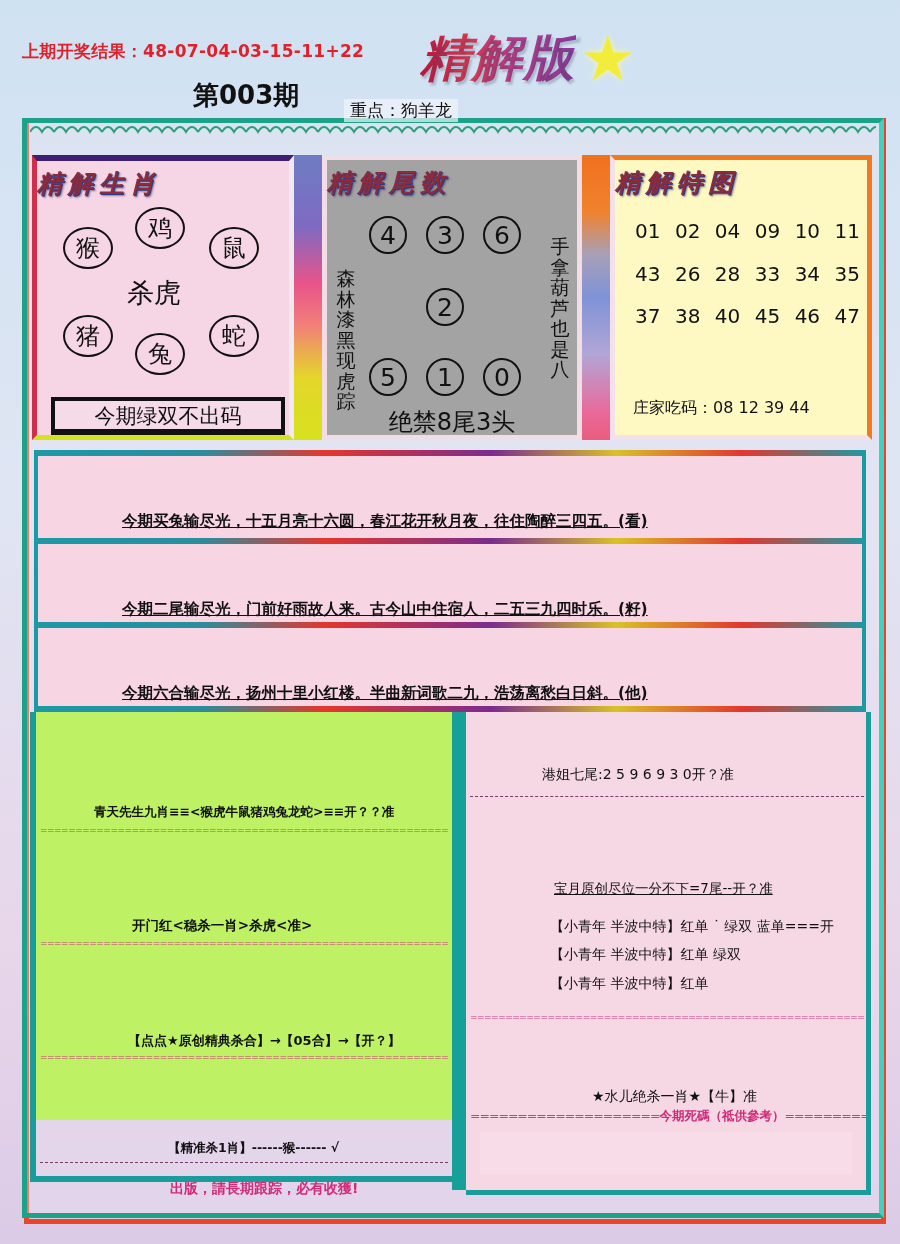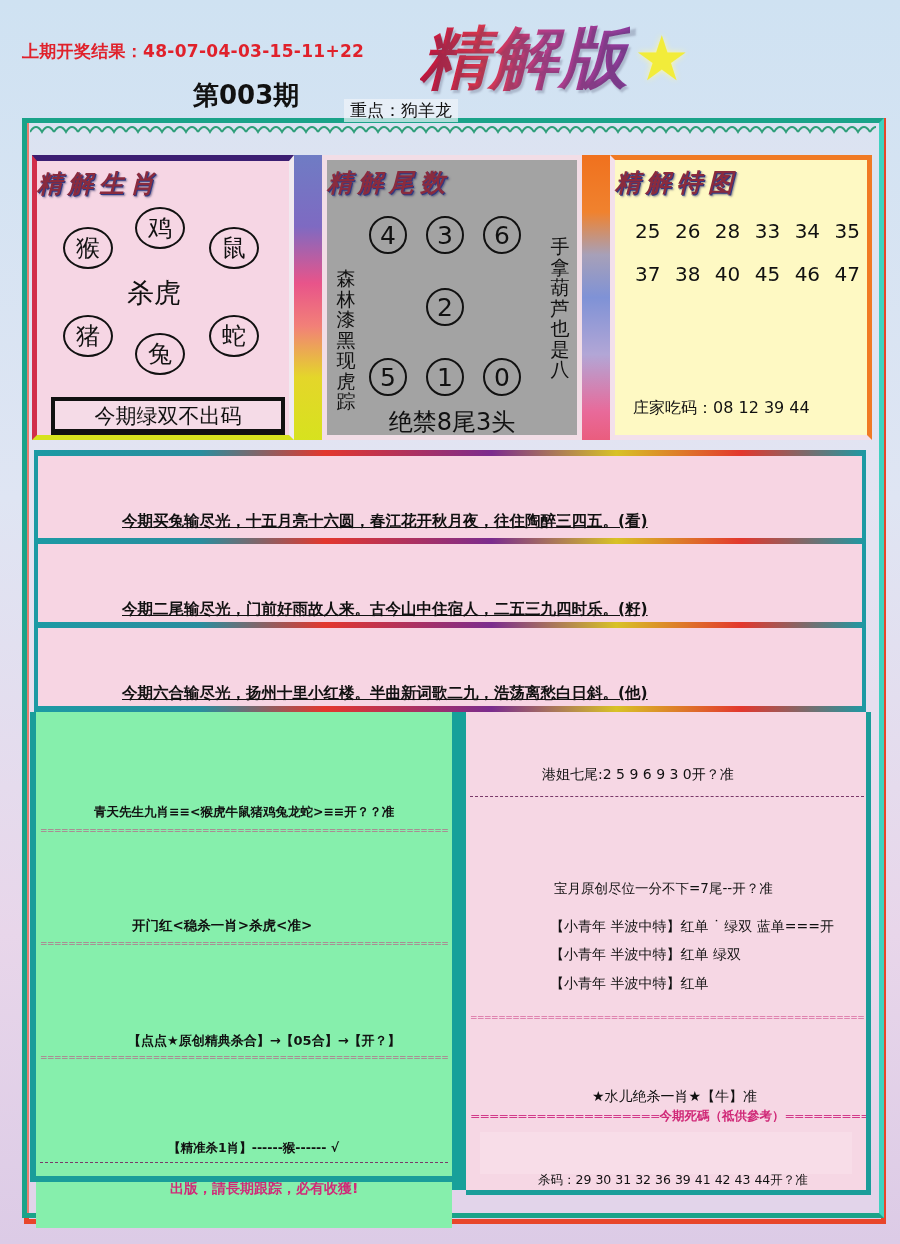--- a/index.html
+++ b/index.html
@@ -10,21 +10,21 @@
     position: relative; color: #111;
   }
   .abs { position: absolute; }
 
   
   .last-result { left: 22px; top: 40px; color: #e0212b; font-size: 17px; font-weight: bold; letter-spacing: 0.3px; }
   .issue { left: 193px; top: 78px; font-size: 26px; font-weight: bold; color: #111; }
   .focus { left: 344px; top: 99px; font-size: 17px; color: #111; background: rgba(240,244,250,0.7); padding: 0 6px; }
   .logo-wrap { left: 420px; top: 18px; height: 80px; width: 310px; display: flex; align-items: center; }
   .logo-text {
-    font-size: 68px; font-weight: bold; font-style: italic; letter-spacing: 2px;
+    font-size: 50px; font-weight: bold; font-style: italic; letter-spacing: 2px;
     background: linear-gradient(90deg, #c0143c 0%, #d9384f 30%, #b63d8a 60%, #8a3b9c 100%);
     -webkit-background-clip: text; background-clip: text; color: transparent;
     text-shadow: 2px 3px 2px rgba(60,60,90,0.25);
   }
   .logo-star { font-size: 62px; color: #f2ec3a; margin-left: 4px; text-shadow: 0 0 6px #fff7a0; }
 
   
   .frame-red { left: 24px; top: 118px; width: 862px; height: 1106px; border: 5px solid #e8462a; border-top: none; }
   .frame-teal { left: 22px; top: 118px; width: 862px; height: 1100px; border: 5px solid #1aa389; background: rgba(235,226,240,0.35); }
   .frame-teal.r { border-right-color: #3fd2c0; }
@@ -60,21 +60,21 @@
   .grid-row { display: flex; justify-content: space-between; height: 42.5px; align-items: center; font-size: 20px; }
   .banker { position: absolute; left: 18px; top: 238px; font-size: 16px; }
 
   
   .verse { left: 34px; width: 832px; height: 82px; background: #f7d5e3; border-left: 4px solid #1c9aa4; border-right: 4px solid #1c9aa4; }
   .verse .txt { position: absolute; left: 84px; bottom: 6px; font-size: 15.5px; font-weight: bold; text-decoration: underline; }
   .verse-sep { left: 34px; width: 832px; height: 6px;
     background: linear-gradient(90deg, #1c9aa4 0%, #2a8d9e 20%, #e3372e 35%, #7b2c8e 55%, #d8c226 70%, #e3372e 85%, #1c9aa4 100%); }
 
   
-  .col-left { left: 36px; top: 712px; width: 416px; height: 516px; background: #86efac; }
+  .col-left { left: 36px; top: 712px; width: 416px; height: 408px; background: #bef264; }
   .col-mid { left: 452px; top: 712px; width: 14px; height: 478px; background: #17a09a; }
   .col-right { left: 466px; top: 712px; width: 402px; height: 478px; background: #f6d7e4; }
   .rborder { left: 866px; top: 712px; width: 5px; height: 478px; background: #1a9d9a; }
   .lborder { left: 30px; top: 712px; width: 6px; height: 470px; background: #1a9d9a; }
   .bottom-teal { left: 30px; top: 1176px; width: 436px; height: 6px; background: #1a9d9a; }
   .bottom-teal2 { left: 466px; top: 1190px; width: 405px; height: 5px; background: #1a9d9a; }
 
   .line { position: absolute; font-size: 12.5px; font-weight: bold; white-space: nowrap; }
   .dash { position: absolute; left: 4px; right: 4px; height: 6px; overflow: hidden; white-space: nowrap;
           color: #c8357e; font-size: 9px; line-height: 6px; letter-spacing: -0.5px; }
@@ -138,21 +138,29 @@
   <div class="num" style="left:156px;top:198px;">0</div>
   <div class="vert" style="left:8px;top:60px;margin-top:48px;">森林漆黑现虎踪</div>
   <div class="vert" style="left:222px;top:76px;">手拿葫芦也是八</div>
   <div class="ban">绝禁8尾3头</div>
 </div>
 
 <div class="abs panel p3">
   <div class="ptitle">精解特图</div>
   <div class="grid">
     <div class="grid-row">
-      <span>25</span>
+      <span>01</span>
+      <span>02</span>
+      <span>04</span>
+      <span>09</span>
+      <span>10</span>
+      <span>11</span>
+    </div>
+    <div class="grid-row">
+      <span>43</span>
       <span>26</span>
       <span>28</span>
       <span>33</span>
       <span>34</span>
       <span>35</span>
     </div>
     <div class="grid-row">
       <span>37</span>
       <span>38</span>
       <span>40</span>
@@ -192,26 +200,25 @@
   <div class="dash-thin" style="top:450px;"></div>
   <div class="pinknote" style="left:134px;top:468px;">出版，請長期跟踪，必有收獲!</div>
 </div>
 <div class="abs bottom-teal"></div>
 
 <div class="abs col-mid"></div>
 
 <div class="abs col-right">
   <div class="rline" style="left:76px;top:54px;">港姐七尾:2 5 9 6 9 3 0开？准</div>
   <div class="dash-thin" style="top:84px;"></div>
-  <div class="rline" style="left:88px;top:168px;font-size:13.5px;">宝月原创尽位一分不下=7尾--开？准</div>
+  <div class="rline" style="left:88px;top:168px;font-size:13.5px;text-decoration:underline;">宝月原创尽位一分不下=7尾--开？准</div>
   <div class="rline" style="left:84px;top:206px;">【小青年 半波中特】红单 ˙ 绿双  蓝单===开</div>
   <div class="rline" style="left:84px;top:234px;">【小青年 半波中特】红单    绿双</div>
   <div class="rline" style="left:84px;top:263px;">【小青年 半波中特】红单</div>
   <div class="dash" style="top:302px;">=================================================================================================</div>
   <div class="rline" style="left:126px;top:376px;">★水儿绝杀一肖★【牛】准</div>
   <div class="deadbar">
     <span class="eq">====================</span><span>今期死碼（祗供參考）</span><span class="eq">====================</span>
   </div>
   <div class="killbox"></div>
-  <div class="rline" style="left:72px;top:460px;font-size:12.5px;">杀码：29  30  31  32  36  39  41  42  43  44开？准</div>
 </div>
 <div class="abs rborder"></div>
 <div class="abs bottom-teal2"></div>
 
 </body></html>

